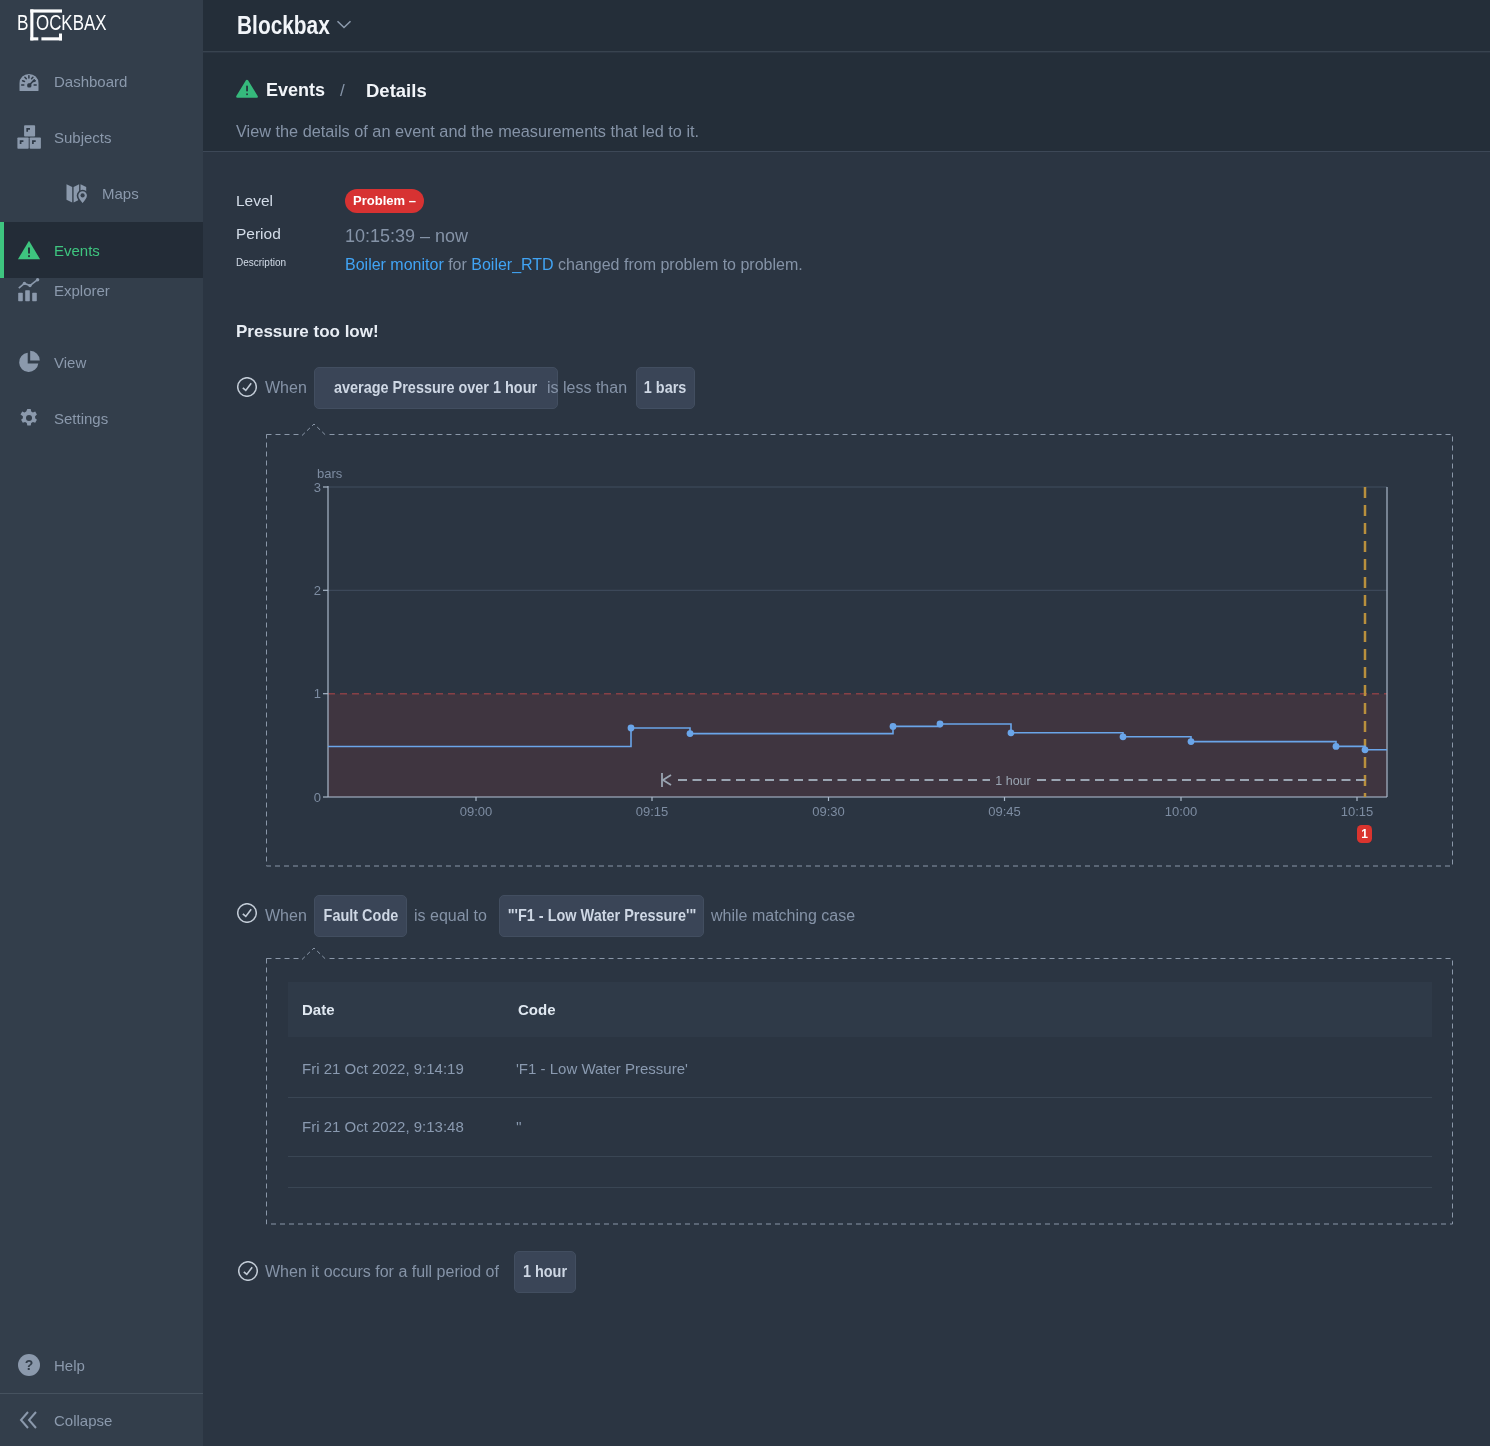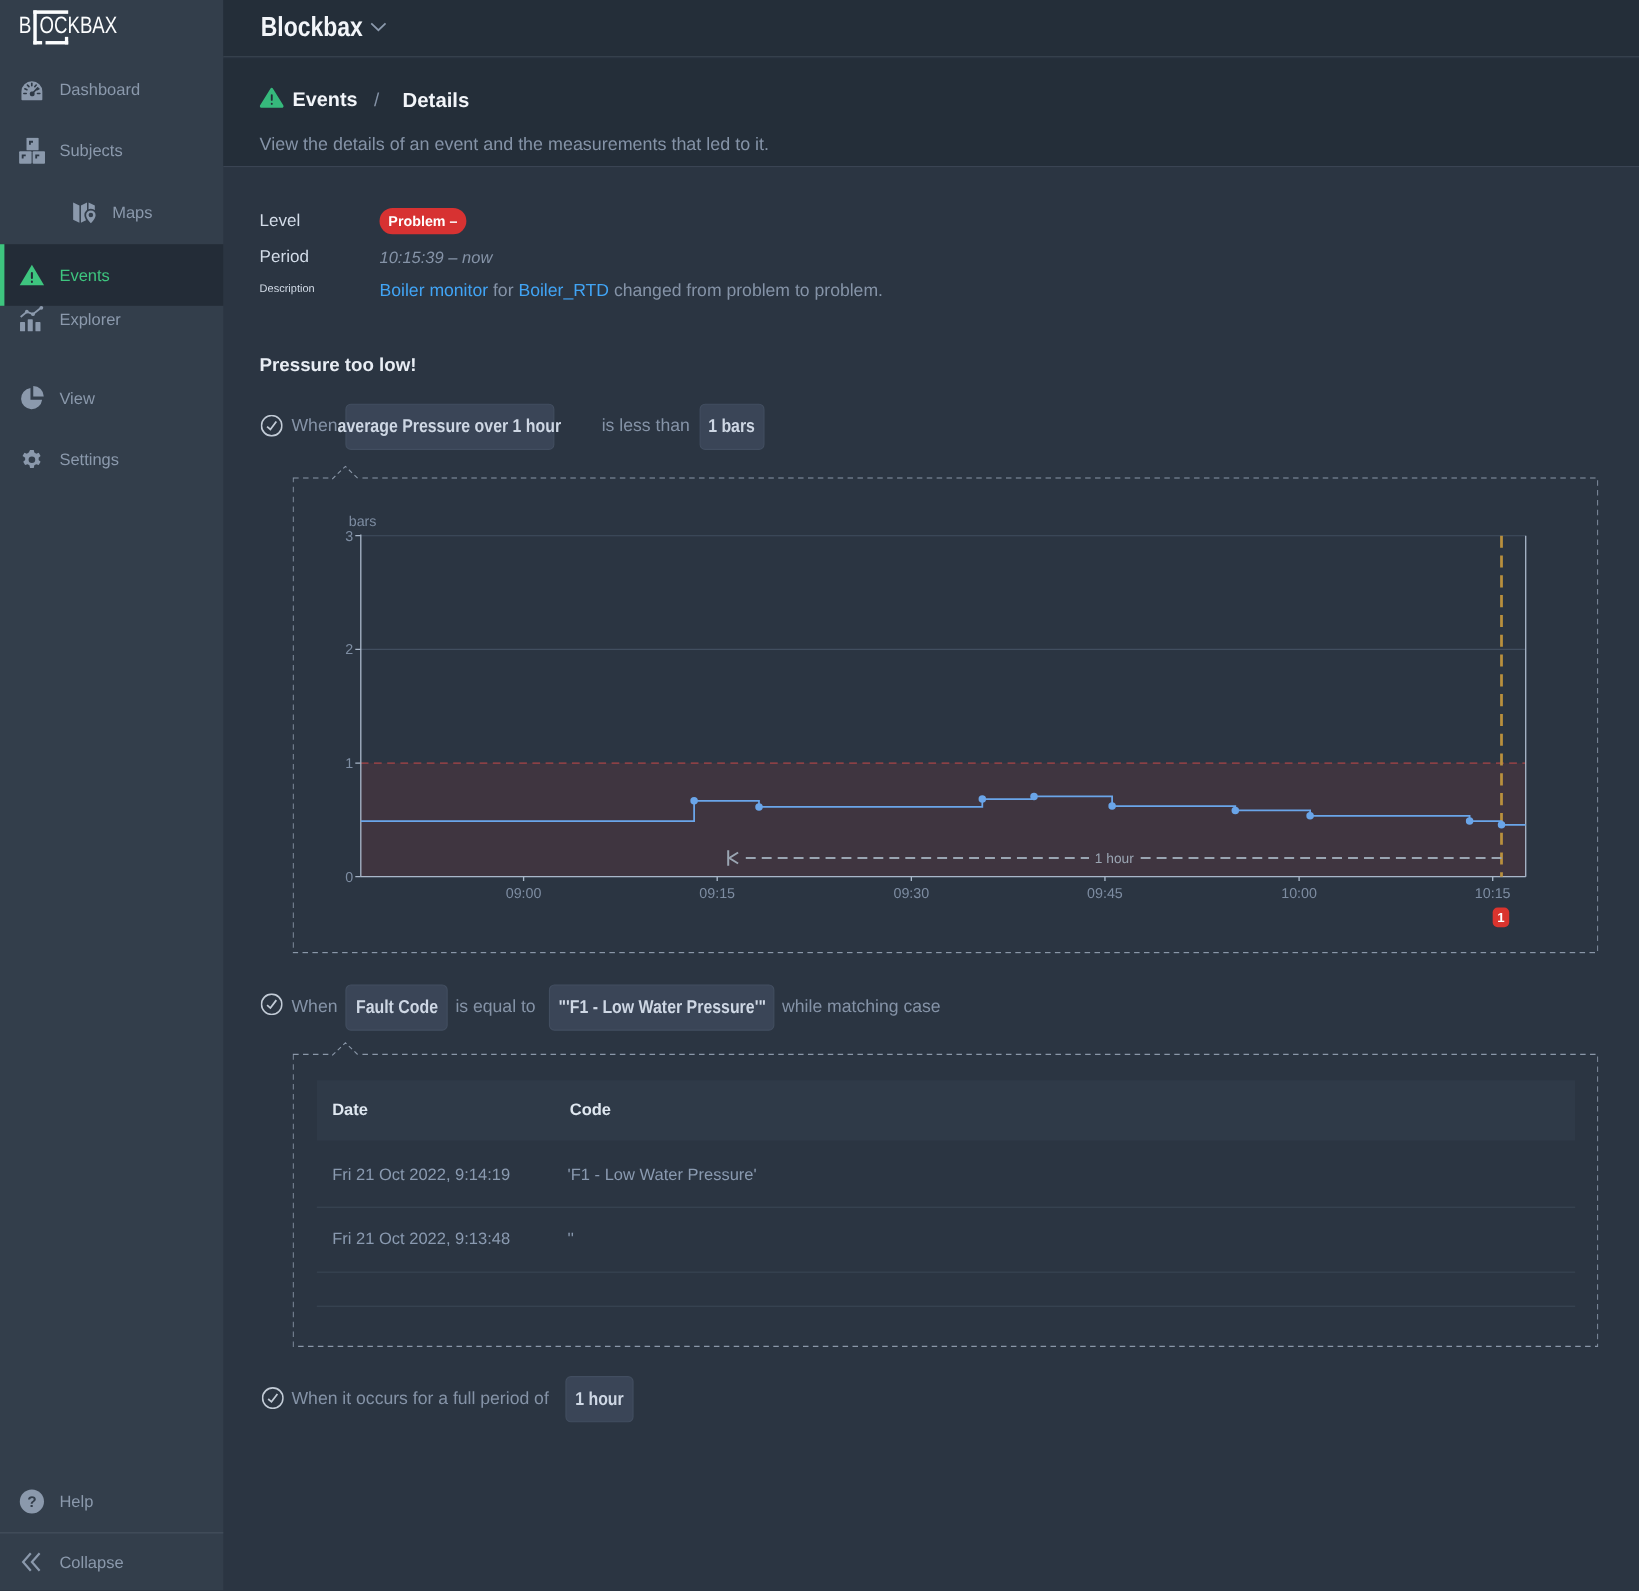--- a/index.html
+++ b/index.html
@@ -191,32 +191,32 @@
     </svg>
   <span class="abs" style="left:63px; top:27px; font-size:18px; font-weight:bold; color:#f2f5f9;">Events</span>
   <span class="abs" style="left:137px; top:27.5px; font-size:17px; color:#8593a7;">/</span>
   <span class="abs" style="left:163px; top:27px; font-size:18.5px; font-weight:bold; color:#f2f5f9;">Details</span>
   <span class="abs" style="left:33px; top:69px; font-size:16.3px; color:#8593a7;">View the details of an event and the measurements that led to it.</span>
 </div>
 
 <div class="abs" style="left:236px; top:192px; font-size:15.5px; color:#d3dce8;">Level</div>
 <div class="abs" style="left:345px; top:189px; width:79px; height:24px; background:#d73232; border-radius:12px; color:#fff; font-size:13px; font-weight:bold; text-align:center; line-height:24px;">Problem <span style="font-weight:bold;">–</span></div>
 <div class="abs" style="left:236px; top:225px; font-size:15.5px; color:#d3dce8;">Period</div>
-<div class="abs" style="left:345px; top:226px; font-size:15px;font-style:italic;"><span class="gray">10:15:39 – now</span></div>
+<div class="abs" style="left:345px; top:226px; font-size:18px;"><span class="gray">10:15:39 – now</span></div>
 <div class="abs" style="left:236px; top:257px; font-size:10px; color:#d3dce8;">Description</div>
 <div class="abs" style="left:345px; top:256px; font-size:16px;"><span class="link">Boiler monitor</span><span class="gray"> for </span><span class="link">Boiler_RTD</span><span class="gray"> changed from problem to problem.</span></div>
 
 <div class="abs" style="left:236px; top:322px; font-size:17px; font-weight:bold; color:#e8edf4;">Pressure too low!</div>
 
 <svg class="chk" style="left:237px; top:377px;" viewBox="0 0 20 20">
     <circle cx="10" cy="10" r="9.3" stroke="#c2cbd6" stroke-width="1.5" fill="none"></circle>
     <polyline points="5.8,10.8 8.8,13.4 14.2,6.2" stroke="#c2cbd6" stroke-width="1.6" fill="none"></polyline>
   </svg>
 <div class="condtext" style="left:265px; top:379px;">When</div>
-<div class="btn" style="left:314px; top:367px; width:190px;align-items:center;">
+<div class="btn" style="left:314px; top:367px; width:244px;align-items:center;">
     <span>average Pressure over 1 hour</span>
   </div>
 <div class="condtext" style="left:547px; top:379px;">is less than</div>
 <div class="btn" style="left:636px; top:367px; width:59px;">
     <span>1 bars</span>
   </div>
 
 <svg class="abs" style="left:266px; top:420px;" width="1187" height="447" viewBox="0 0 1187 447">
   <rect x="0.5" y="14.5" width="1186" height="431.5" fill="none" stroke="#8a97a8" stroke-dasharray="5,4"></rect>
   <polygon points="34,16 62,16 48,2.5" fill="#2b3542"></polygon>

